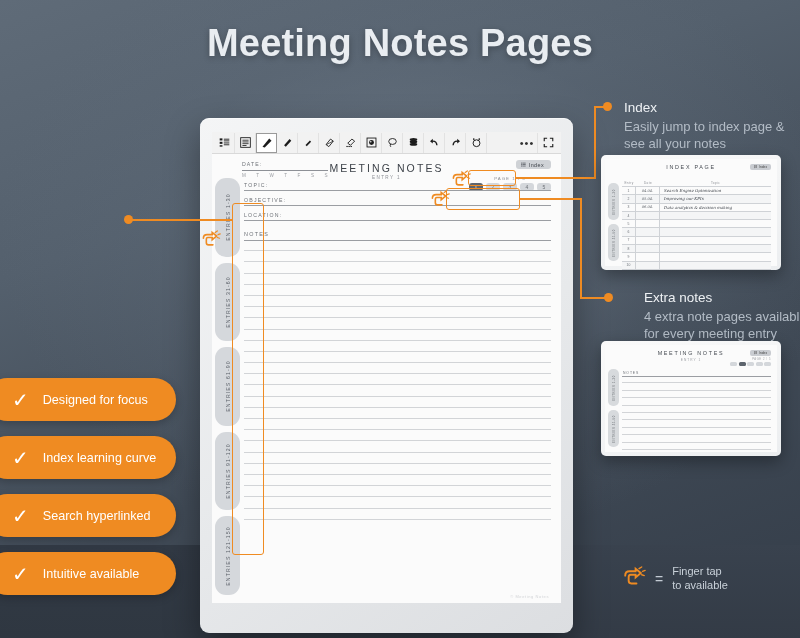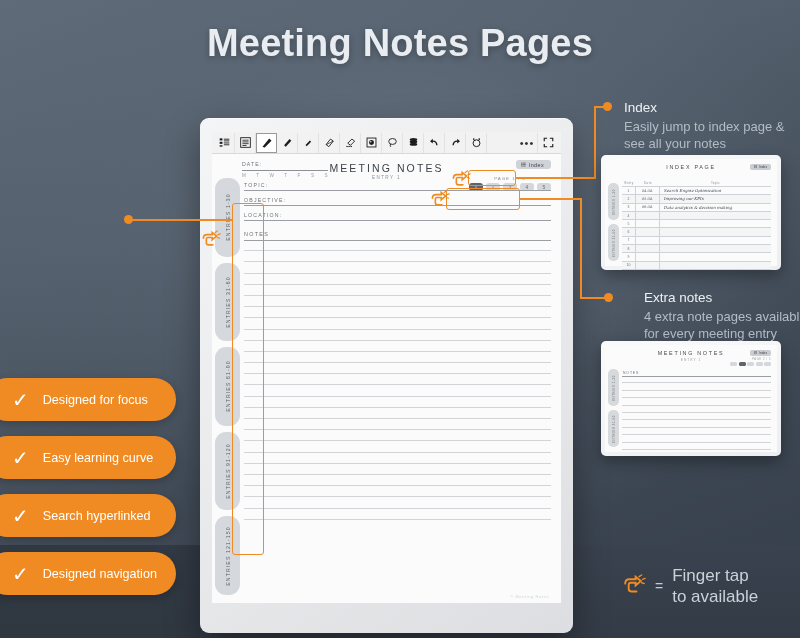--- a/index.html
+++ b/index.html
@@ -201,21 +201,21 @@
     display: flex; align-items: center; gap: 14px;
     padding-left: 26px;
     box-shadow: 0 3px 9px rgba(0,0,0,0.22);
   }
   .pill .check { font-size: 20px; color: #fff; line-height: 1; }
   .pill .plabel { font-size: 12.6px; color: #fff; }
 
   
   .legend { position: absolute; left: 620px; top: 565px; display: flex; align-items: center; gap: 9px; }
   .legend .eq { font-size: 14px; color: #c3cbd4; }
-  .legend .ltext { font-size: 17px; color: #c9d1d9; line-height: 1.25; }
+  .legend .ltext { font-size: 11px; color: #c9d1d9; line-height: 1.25; }
 
   .tap { position: absolute; width: 22px; height: 18px; }
 </style>
 </head>
 <body>
 
 <div class="stage">
 
   <div class="bottom-band"></div>
   <div class="bottom-band-left"></div>
@@ -596,29 +596,29 @@
         </div>
     </div>
   </div>
 
   <div class="pill" style="top:378px;">
     <span class="check">✓</span>
     <span class="plabel">Designed for focus</span>
   </div>
   <div class="pill" style="top:436px;">
     <span class="check">✓</span>
-    <span class="plabel">Easy learning curve</span>
+    <span class="plabel">Index learning curve</span>
   </div>
   <div class="pill" style="top:494px;">
     <span class="check">✓</span>
     <span class="plabel">Search hyperlinked</span>
   </div>
   <div class="pill" style="top:552px;">
     <span class="check">✓</span>
-    <span class="plabel">Designed navigation</span>
+    <span class="plabel">Intuitive available</span>
   </div>
 
   <div class="tap" style="left:449px; top:170px;">
     <svg width="22" height="18" viewBox="0 0 30 24">
       <path d="M6 11 Q6 6 11 6 L18 6 L18 3 L24 8 L18 13 L18 10 L12 10 Q10 10 10 13 L10 17 Q10 20 13 20 L19 20" fill="none" stroke="#ef8b22" stroke-width="2.2" stroke-linecap="round"></path>
       <path d="M22 3 L25 1 M26 6 L29 5 M25 10 L28 11" stroke="#ef8b22" stroke-width="1.6" stroke-linecap="round"></path>
     </svg>
   </div>
   <div class="tap" style="left:428px; top:190px;">
     <svg width="22" height="18" viewBox="0 0 30 24">

